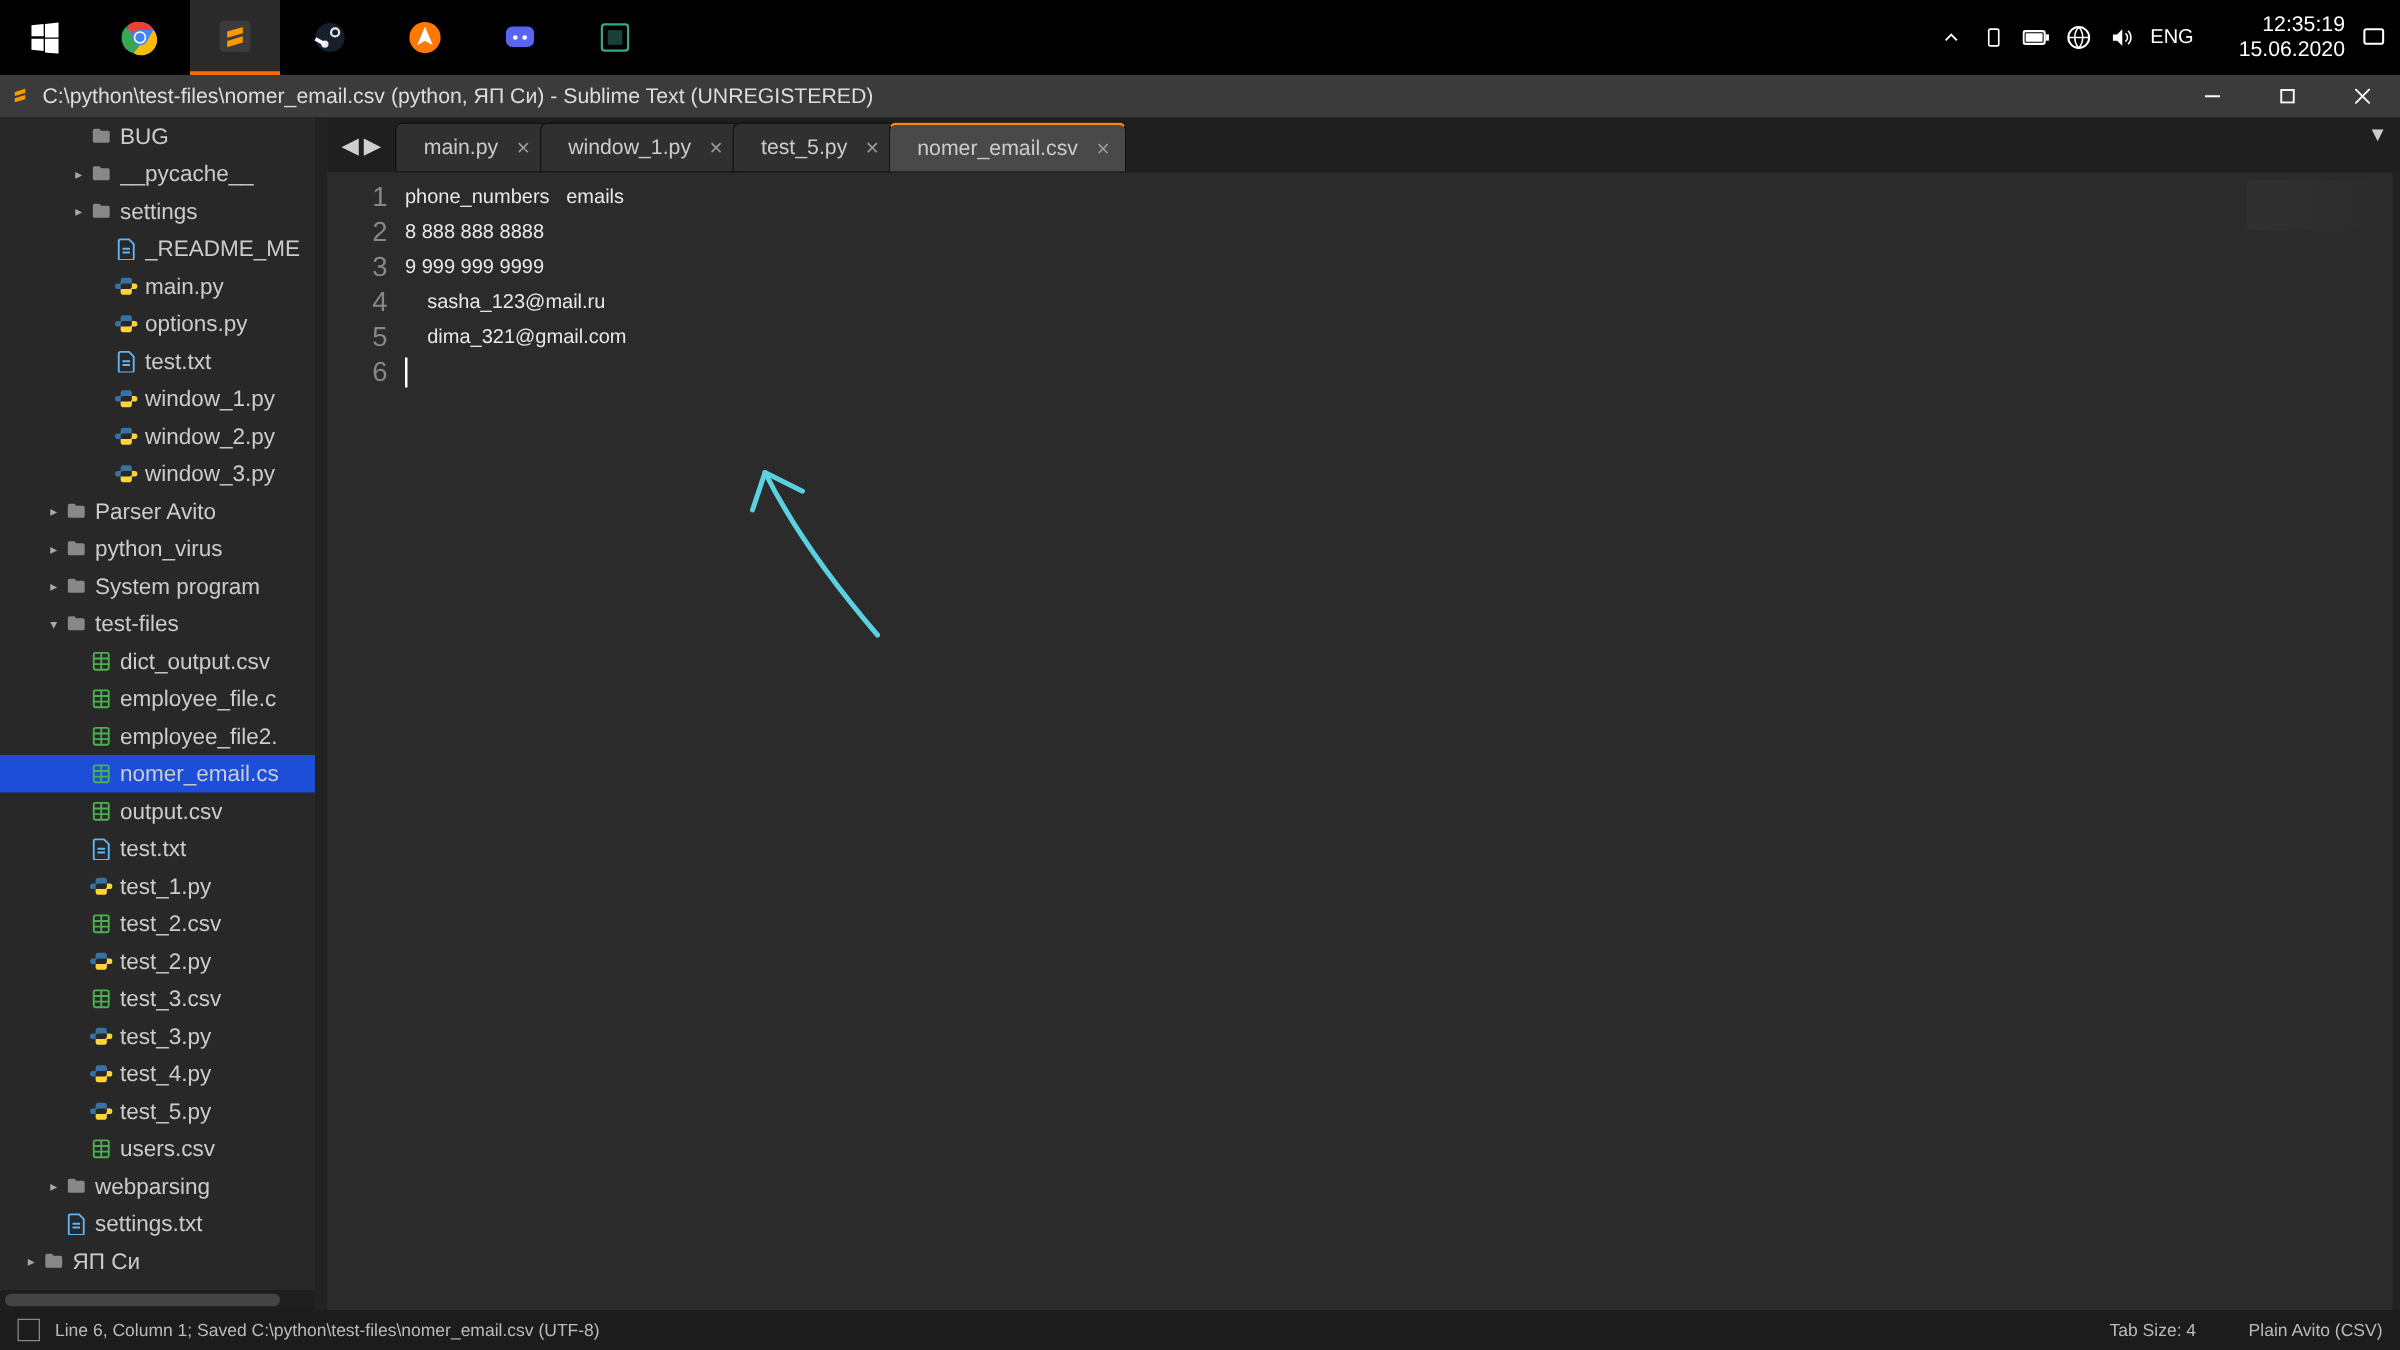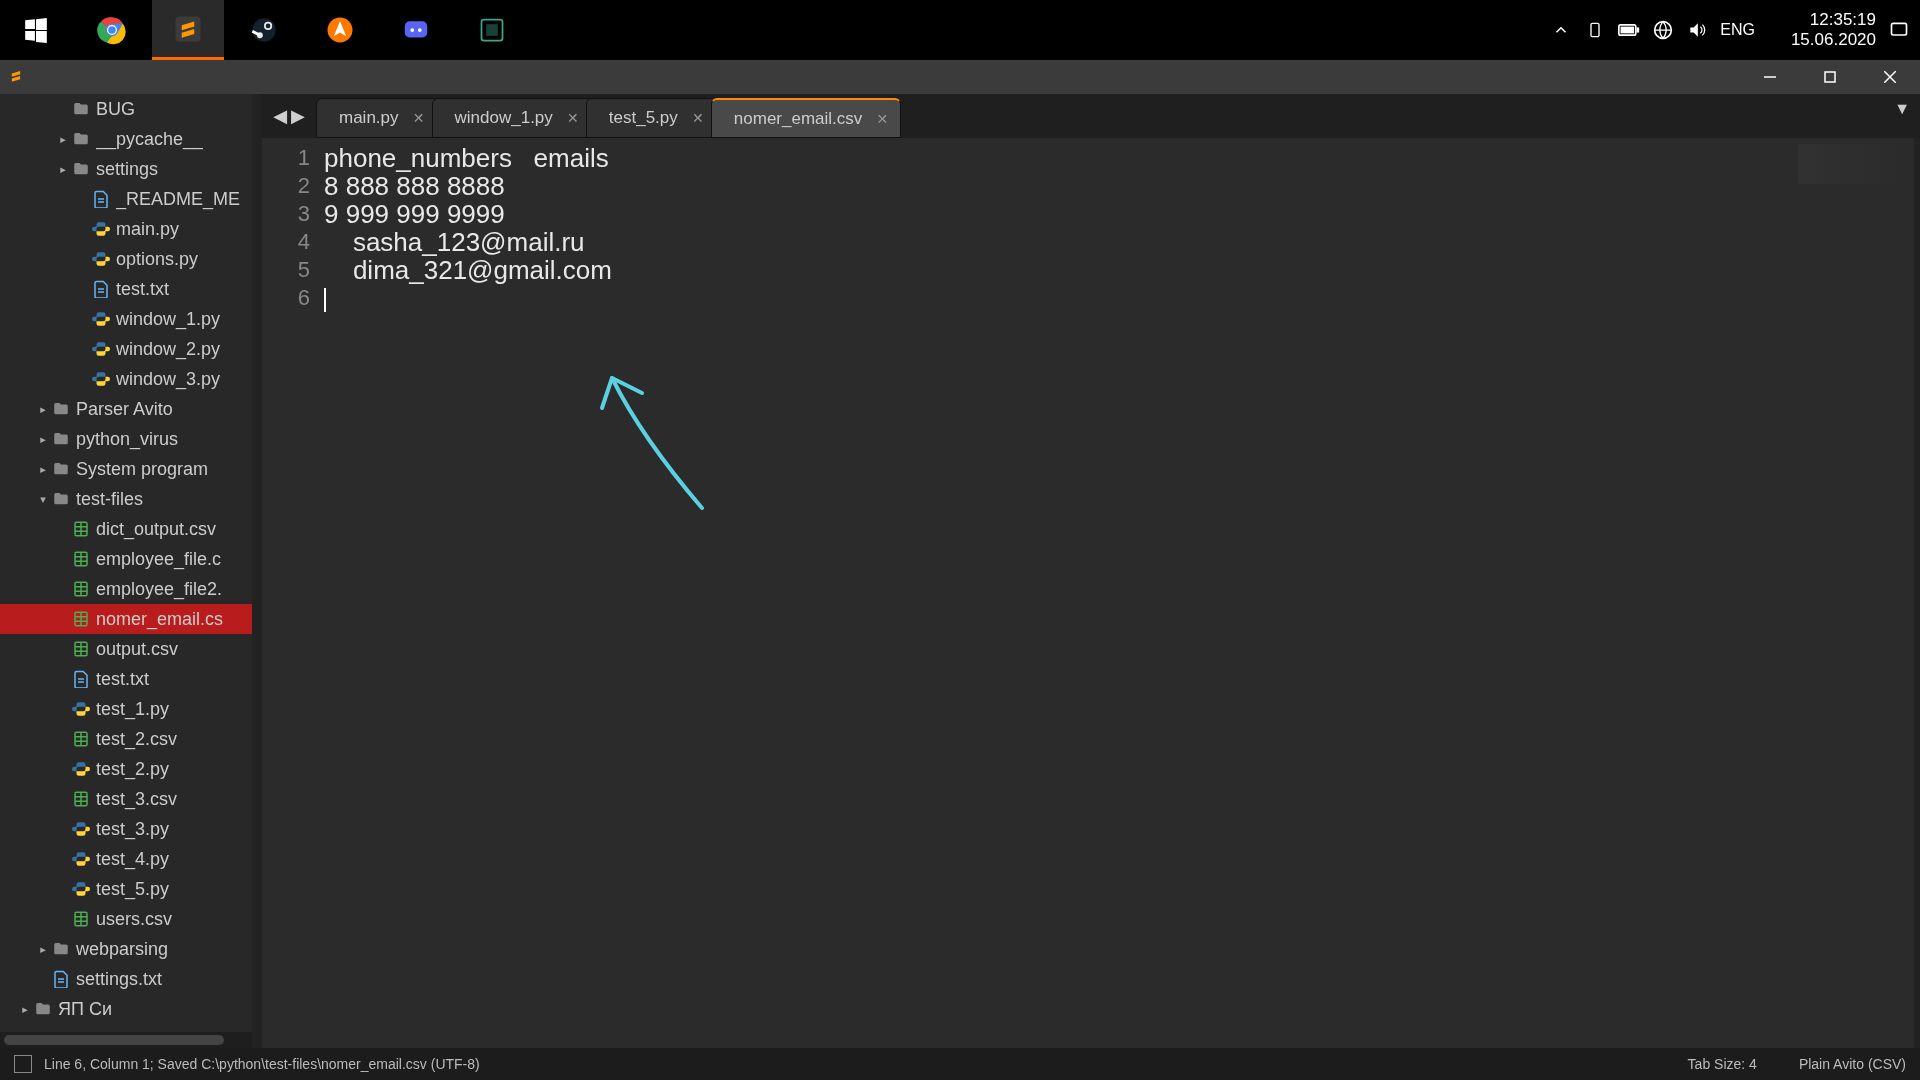--- a/index.html
+++ b/index.html
@@ -23,21 +23,21 @@
 .window-controls { position: absolute; right: 0; top: 0; display: flex; height: 34px; }
 .win-btn { width: 60px; display: flex; align-items: center; justify-content: center; color: #fff; font-size: 15px; }
 
 
 .main { display: flex; height: calc(1080px - 60px - 34px - 32px); background: #2b2b2b; }
 
 
 .sidebar { width: 252px; background: #282828; position: relative; display: flex; flex-direction: column; }
 .sidebar-tree { flex: 1; overflow: hidden; font-size: 18px; color: #ccc; }
 .tree-row { display: flex; align-items: center; height: 30px; white-space: nowrap; padding-right: 4px; }
-.tree-row.selected { background: #b91c1c; }
+.tree-row.selected { background: #1d4ed8; }
 .tree-row .arrow { width: 14px; display: inline-block; color: #aaa; font-size: 11px; text-align: center; }
 .tree-row .ficon { width: 22px; display: inline-flex; align-items: center; justify-content: center; margin-right: 4px; }
 .tree-row .label { overflow: hidden; text-overflow: clip; }
 .ind0 { padding-left: 36px; }
 .ind1 { padding-left: 56px; }
 .ind2 { padding-left: 76px; }
 .indA { padding-left: 18px; }
 .indB { padding-left: 36px; }
 
 .sidebar-hscroll { height: 16px; background: #1e1e1e; position: relative; }
@@ -55,21 +55,21 @@
 .tab { height: 40px; display: flex; align-items: center; padding: 0 38px 0 22px; border-top-left-radius: 6px; border-top-right-radius: 6px; position: relative; border: 1px solid #111; font-size: 17px; color: #ccc; margin-right: -6px; }
 .tab.inactive { background: #303030; }
 .tab.active { background: #494949; border-top: 2px solid #ff8a00; z-index: 2; }
 .tab .close { position: absolute; right: 12px; font-size: 14px; color: #999; }
 
 .tab-sh { position: absolute; right: 10px; top: 6px; color: #ccc; font-size: 16px; }
 
 .editor-area { flex: 1; display: flex; position: relative; background: #2b2b2b; }
 .gutter { width: 62px; background: #2b2b2b; color: #888; font-family: Consolas, "Courier New", monospace; font-size: 22px; padding-top: 6px; text-align: right; padding-right: 14px; line-height: 28px; }
 .gutter .line { height: 28px; }
-.code { font-family: Consolas, "Courier New", monospace; font-size: 26px; color: #e8e8e8; padding-top: 6px; line-height: 28px; white-space: pre; }
+.code { font-family: Consolas, "Courier New", monospace; font-size: 16px; color: #e8e8e8; padding-top: 6px; line-height: 28px; white-space: pre; }
 .code .line { height: 28px; }
 .cursor { display: inline-block; width: 2px; height: 24px; background: #fff; vertical-align: middle; animation: blink 1s infinite; }
 @keyframes blink { 50% { opacity: 0; } }
 
 .minimap { position: absolute; right: 12px; top: 6px; width: 110px; height: 40px; background: linear-gradient(90deg, #3a3a3a 0%, #2b2b2b 100%); opacity: 0.4; border-radius: 2px; }
 .scroll-right { position: absolute; right: 0; top: 0; bottom: 0; width: 6px; background: #222; }
 
 .arrow-svg { position: absolute; left: 320px; top: 200px; pointer-events: none; }
 
 
@@ -177,20 +177,21 @@
   </div>
 </div>
 
 <div class="titlebar">
   <span class="titlebar-icon">
     <svg width="20" height="20" viewBox="0 0 48 48">
         <rect x="4" y="4" width="40" height="40" rx="6" fill="#3b3b3b"></rect>
         <path d="M34 12l-20 6v8l20-6v12l-20 6v-8l20-6" fill="#ff9800"></path>
       </svg>
   </span>
+  <span>C:\python\test-files\nomer_email.csv (python, ЯП Си) - Sublime Text (UNREGISTERED)</span>
   <div class="window-controls">
     <div class="win-btn">
         <svg width="12" height="12">
           <line x1="0" y1="6" x2="12" y2="6" stroke="#fff" stroke-width="1.5"></line>
         </svg>
       </div>
     <div class="win-btn">
         <svg width="12" height="12">
           <rect x="1" y="1" width="10" height="10" fill="none" stroke="#fff" stroke-width="1.5"></rect>
         </svg>

